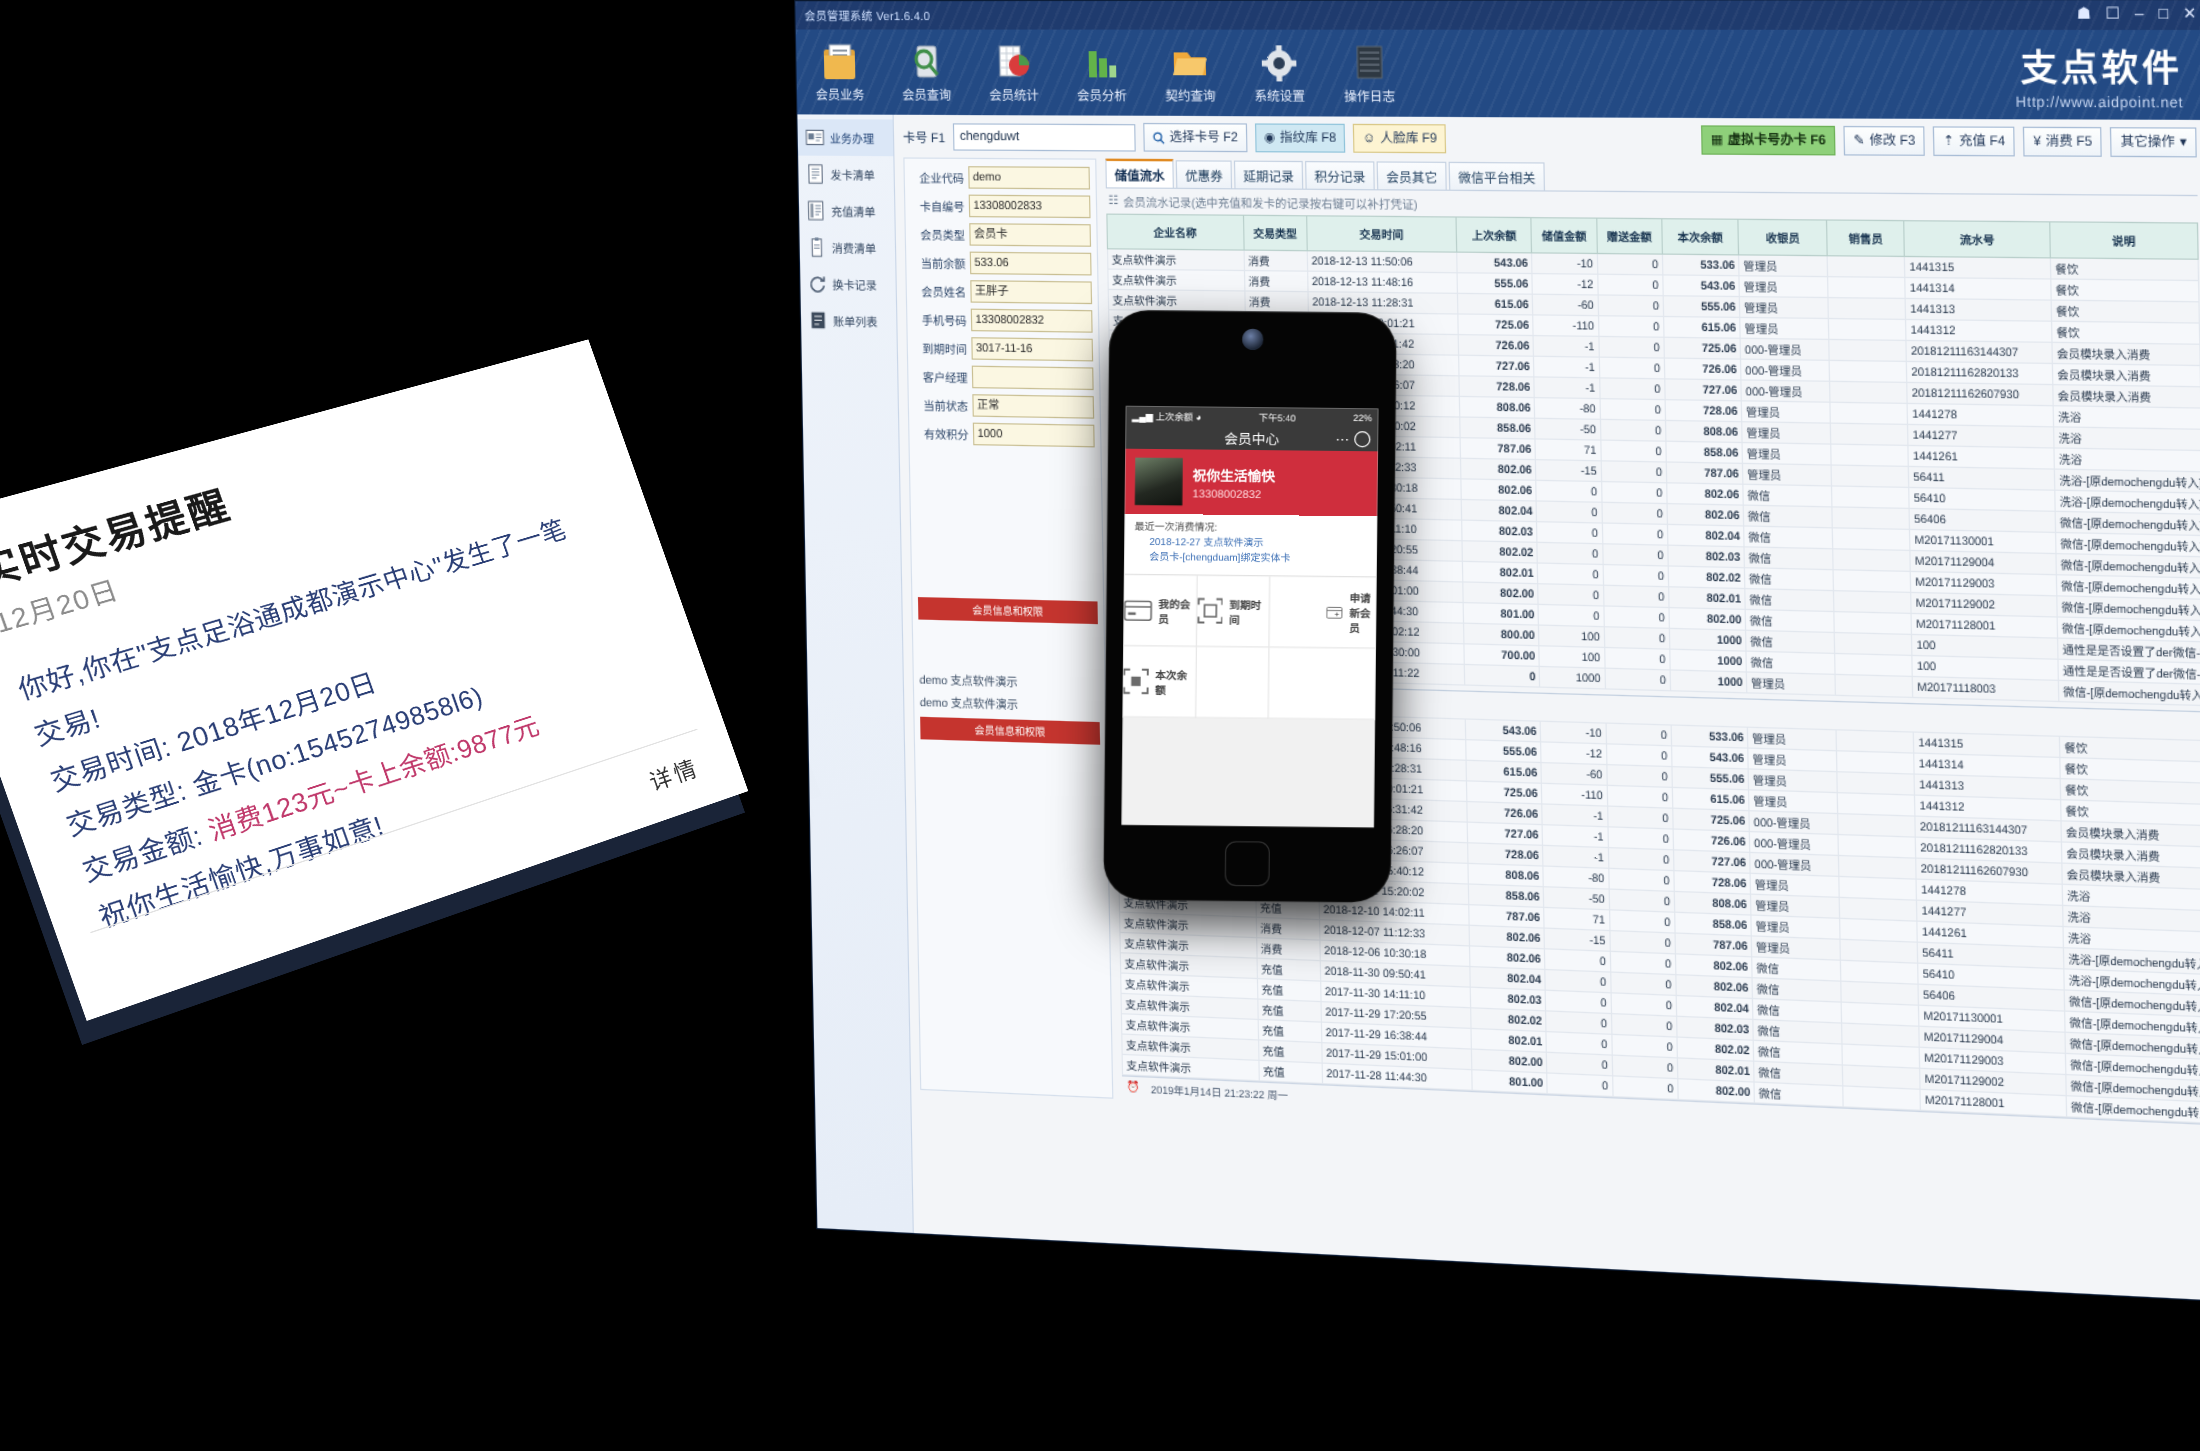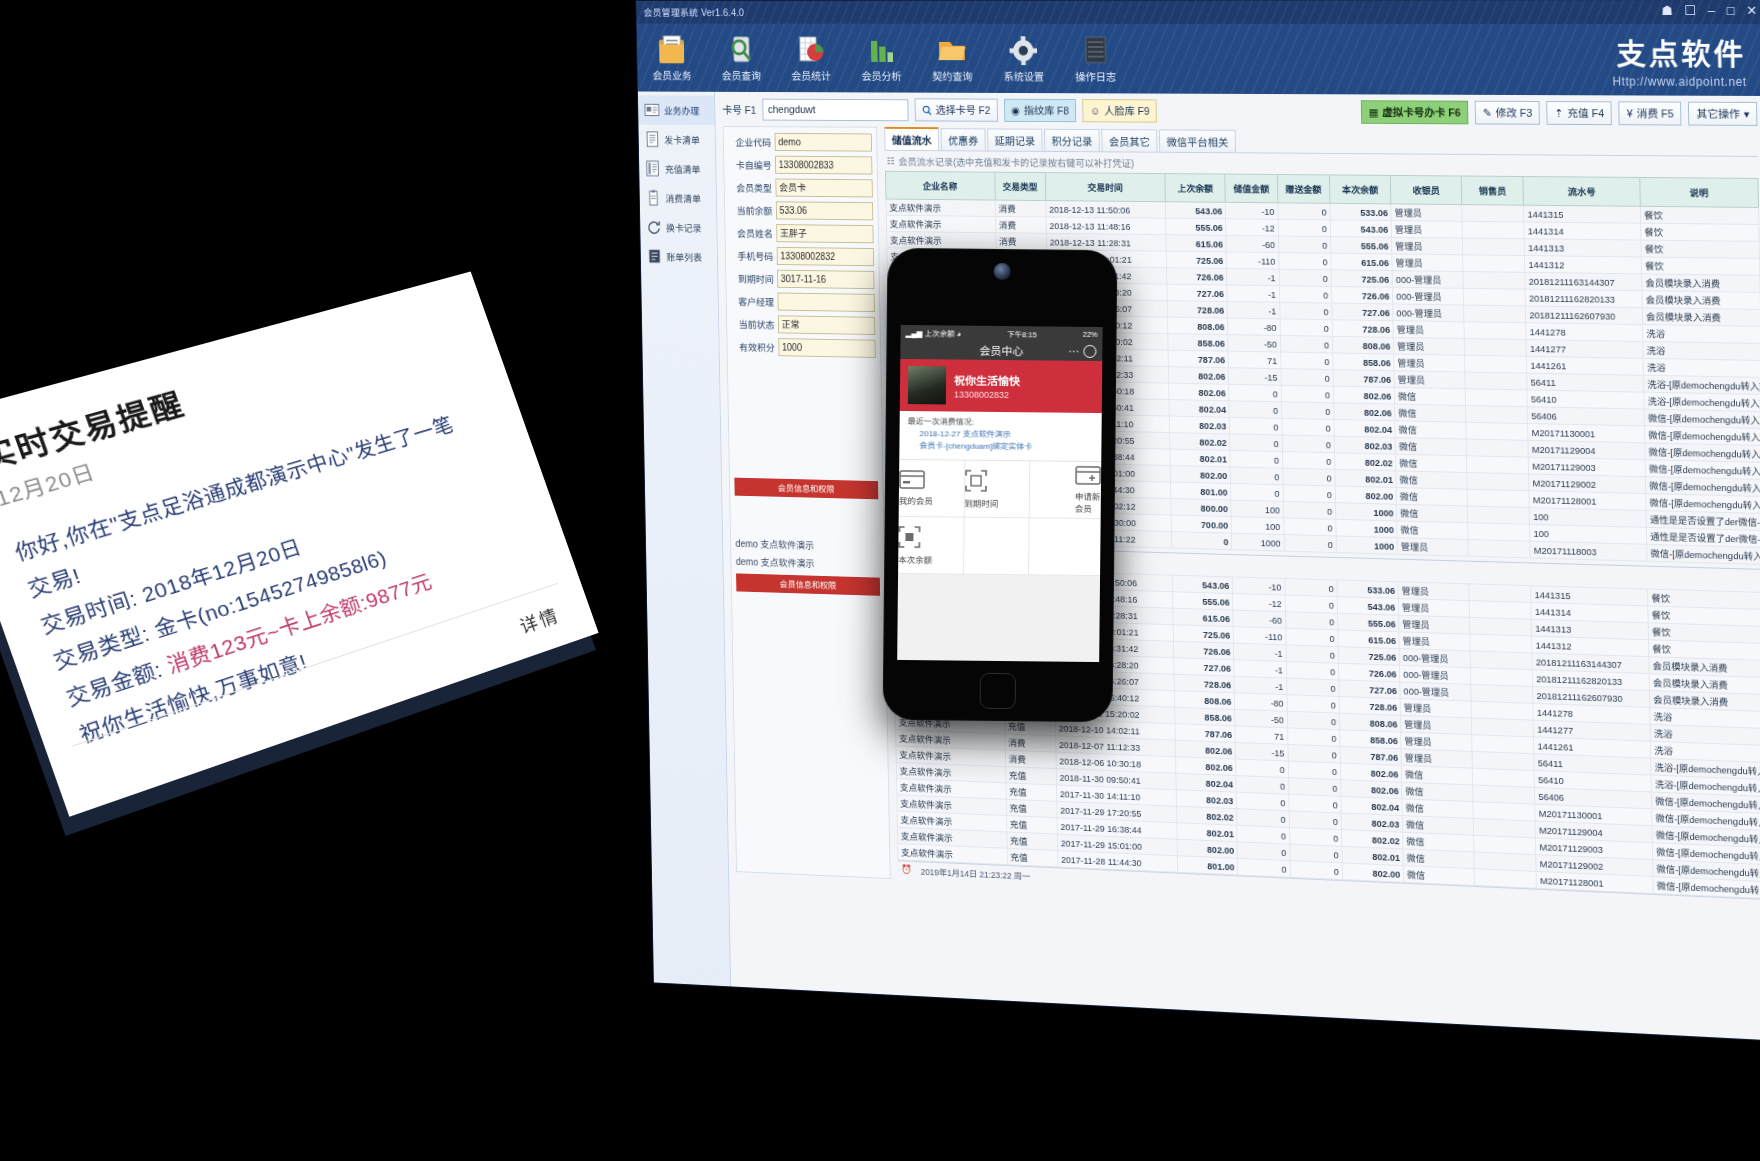--- a/index.html
+++ b/index.html
@@ -104,22 +104,22 @@
   .ph-nav .dots{position:absolute;right:22px;font-size:11px;letter-spacing:1px;}
   .ph-nav .circ{position:absolute;right:6px;width:11px;height:11px;border:1.2px solid #fff;border-radius:50%;}
   .ph-hero{background:#cf2e3d;display:flex;gap:8px;padding:7px 8px;align-items:center;}
   .ph-ava{width:38px;height:38px;background:linear-gradient(160deg,#6d7f66,#232821 60%,#10130f);flex:0 0 38px;}
   .ph-hero .nm{color:#fff;font-size:11px;font-weight:bold;}
   .ph-hero .ph{color:#ffd9dd;font-size:9px;margin-top:2px;}
   .ph-info{background:#fff;padding:5px 8px 7px 8px;font-size:8px;color:#4a4a4a;line-height:1.5;}
   .ph-info .blue{color:#3c6fb5;padding-left:12px;}
   .ph-grid{display:grid;grid-template-columns:1fr 1fr 1fr;background:#fff;border-top:1px solid #e2e2e2;}
   .ph-cell{border-right:1px solid #e8e8e8;border-bottom:1px solid #e8e8e8;height:56px;
-      display:flex;flex-direction:column;justify-content:center;gap:5px;
-      font-size:8.5px;color:#444;}
+      display:flex;flex-direction:row;align-items:center;justify-content:center;gap:5px;
+      font-size:8.5px;color:#444;font-weight:bold;}
   .ph-cell:nth-child(3n){border-right:none;padding-left:45px;}
   .ph-home{position:absolute;left:50%;bottom:11px;transform:translateX(-50%);width:34px;height:34px;
       border:1.5px solid #2d2d2d;border-radius:9px;}
 
   
   .cardhost{position:absolute;left:10px;top:320px;width:620px;height:470px;
      transform:rotate(-19.5deg) skewY(2deg) perspective(900px) rotateY(9deg);
      transform-origin:50% 50%;}
   .card{position:relative;width:560px;height:400px;background:#fff;
      box-shadow:-9px 16px 0 #1a2438, 0 24px 40px rgba(0,0,0,.55);
@@ -1008,21 +1008,21 @@
 
   <div class="phone">
     <div class="ph-speaker"></div>
     <div class="ph-screen">
       <div class="ph-status">
         <span>
           <span>▂▄▆</span>
           <span>上次余额</span>
           <span>◕</span>
         </span>
-        <span>下午8:15</span>
+        <span>下午5:40</span>
         <span>22%</span>
       </div>
       <div class="ph-nav">
         <span>会员中心</span>
         <span class="dots">⋯</span>
         <span class="circ"></span>
       </div>
       <div class="ph-hero">
         <div class="ph-ava"></div>
         <div>

